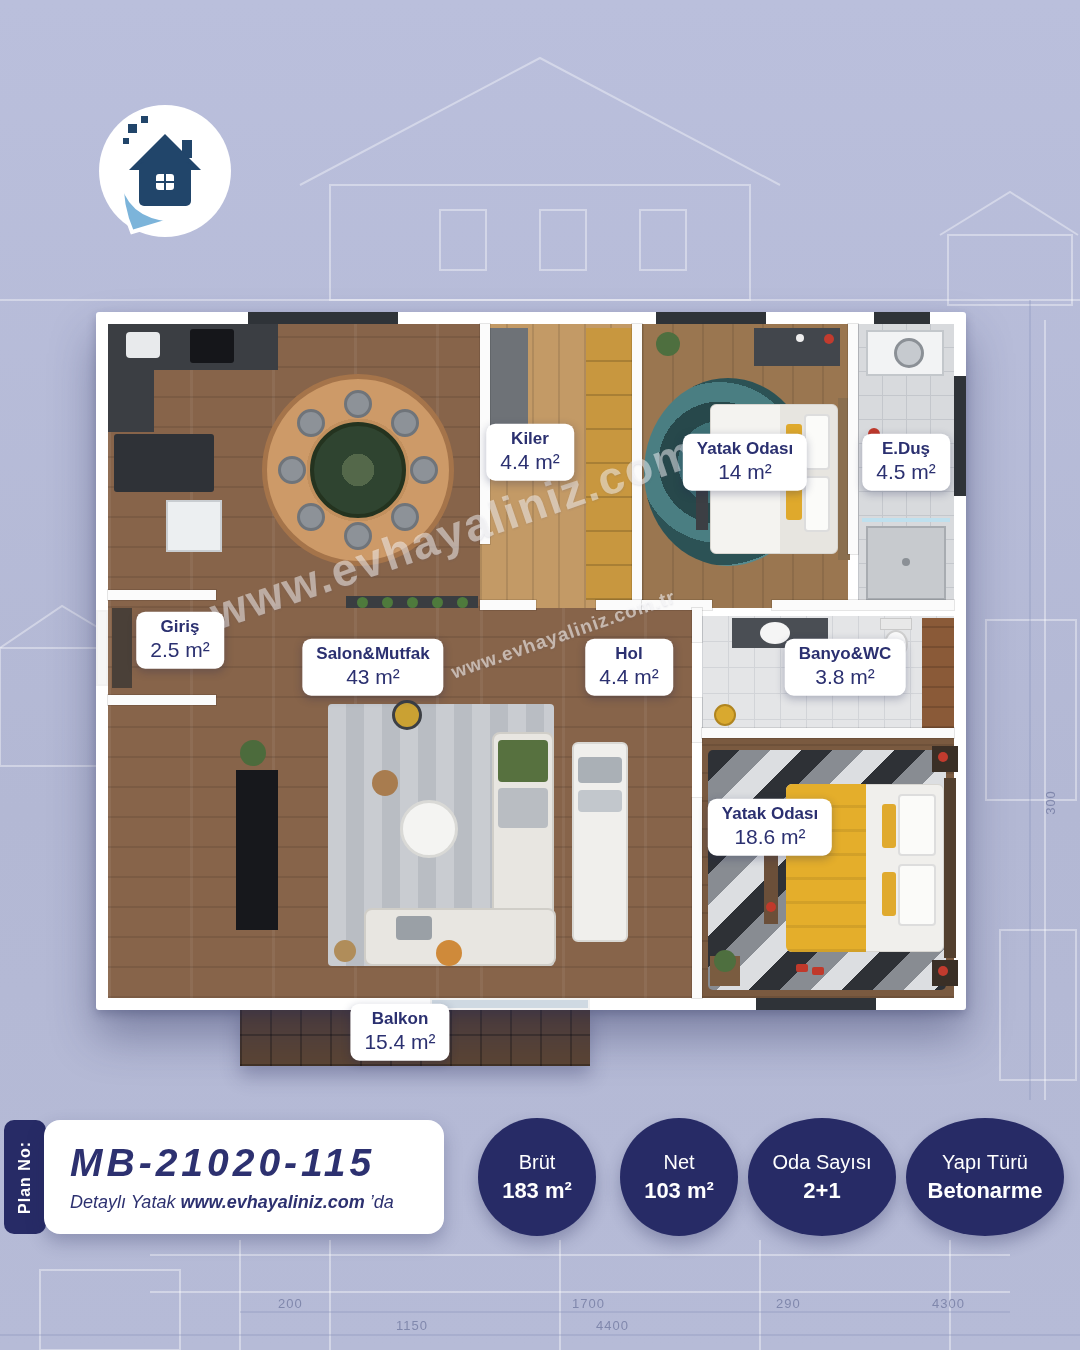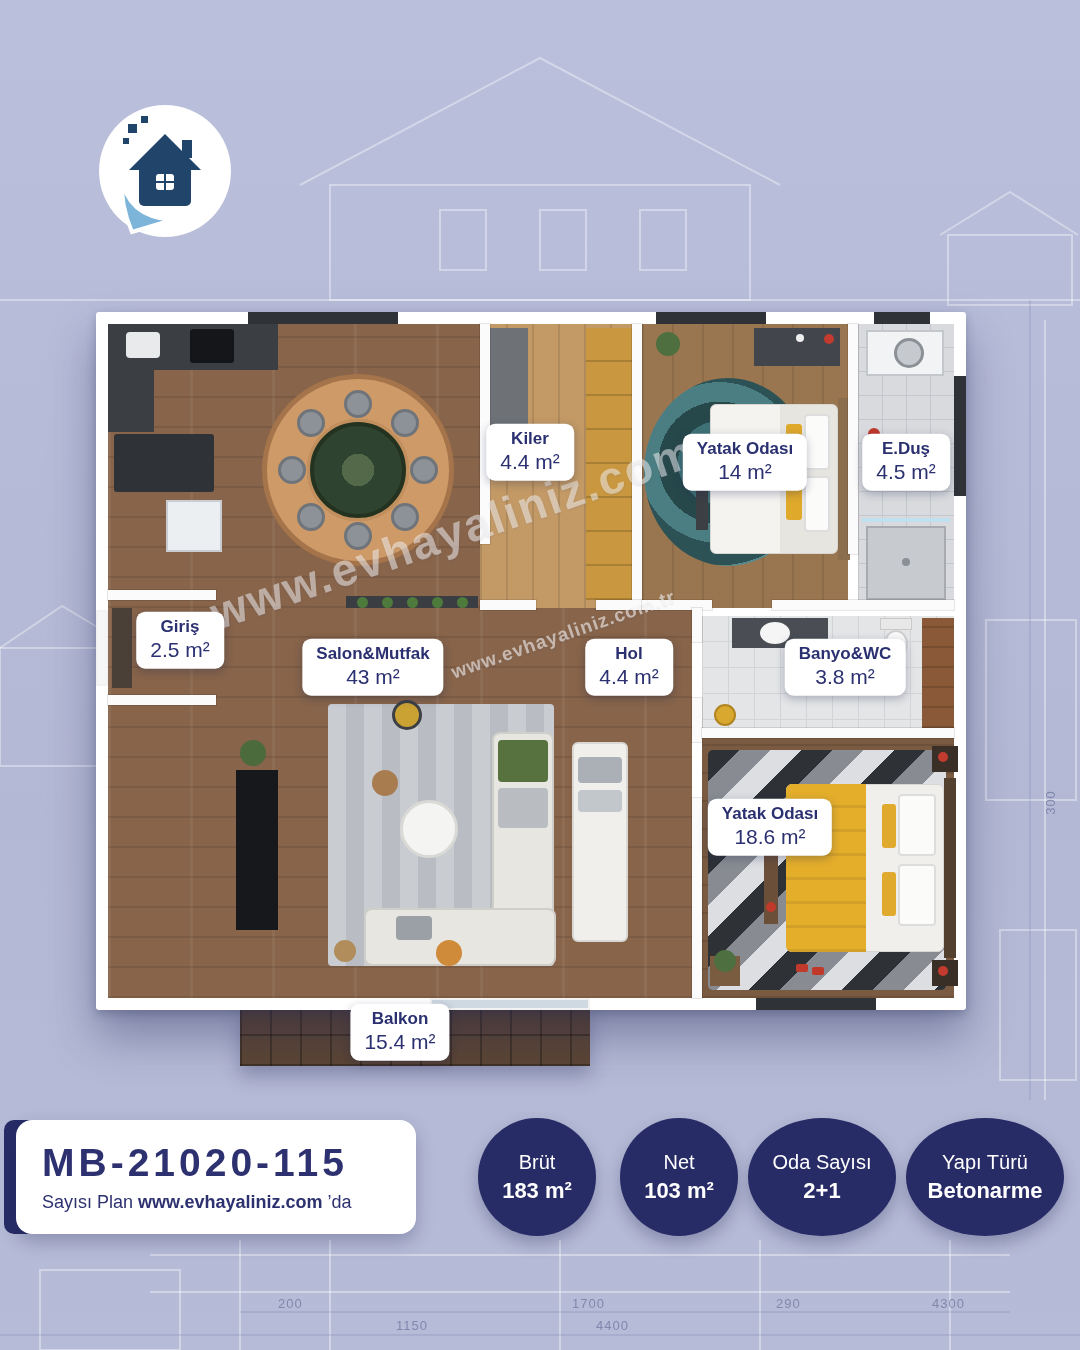--- a/index.html
+++ b/index.html
@@ -55,23 +55,23 @@
   
   .rlabel{position:absolute;transform:translate(-50%,-50%);background:#ffffff;border-radius:9px;
     padding:5px 14px 7px;text-align:center;color:#2b3070;z-index:6;
     box-shadow:0 3px 8px rgba(30,35,80,.28);}
   .rlabel .rname{font-size:17px;font-weight:700;line-height:1.15;}
   .rlabel .rarea{font-size:21px;font-weight:400;line-height:1.2;}
   
   #footer-tab{position:absolute;left:4px;top:1120px;width:42px;height:114px;background:#272b66;
     border-radius:10px;z-index:9;display:flex;align-items:center;justify-content:center;}
   #footer-tab span{writing-mode:vertical-rl;transform:rotate(180deg);color:#fff;font-size:16px;font-weight:700;letter-spacing:1px;}
-  #footer-card{position:absolute;left:16px;top:1120px;width:400px;height:114px;background:#ffffff;border-radius:16px;
+  #footer-card{position:absolute;left:44px;top:1120px;width:400px;height:114px;background:#ffffff;border-radius:16px;
     z-index:10;display:flex;flex-direction:column;justify-content:center;padding-left:26px;box-sizing:border-box;
-    box-shadow:0 8px 18px rgba(35,40,85,.28);}
+    box-shadow:0 8px 18px rgba(35,40,85,.28);font-style:italic;}
   #plan-no{font-size:39px;font-weight:800;color:#2d3170;letter-spacing:4px;white-space:nowrap;}
   #detail-line{margin-top:7px;font-size:18px;color:#2d3170;display:flex;gap:5px;align-items:baseline;white-space:nowrap;}
   #detail-line .site{font-weight:800;}
   .stat{position:absolute;top:1118px;height:118px;border-radius:50%;background:#272b66;color:#ffffff;z-index:10;
     display:flex;flex-direction:column;align-items:center;justify-content:center;gap:4px;
     box-shadow:0 8px 16px rgba(35,40,85,.3);}
   .stat .sl{font-size:20px;font-weight:400;}
   .stat .sv{font-size:22px;font-weight:700;}
   #stat-0{left:478px;width:118px;}
   #stat-1{left:620px;width:118px;}
@@ -314,21 +314,21 @@
   <div class="rname">Balkon</div>
   <div class="rarea">15.4 m²</div>
 </div>
 
 <div id="footer-tab">
   <span>Plan No:</span>
 </div>
 <div id="footer-card">
   <div id="plan-no">MB-21020-115</div>
   <div id="detail-line">
-    <span>Sayısı Plan</span>
+    <span>Detaylı Yatak</span>
     <span class="site">www.evhayaliniz.com</span>
     <span>’da</span>
   </div>
 </div>
 
 <div class="stat" id="stat-0">
   <span class="sl">Brüt</span>
   <span class="sv">183 m²</span>
 </div>
 <div class="stat" id="stat-1">

